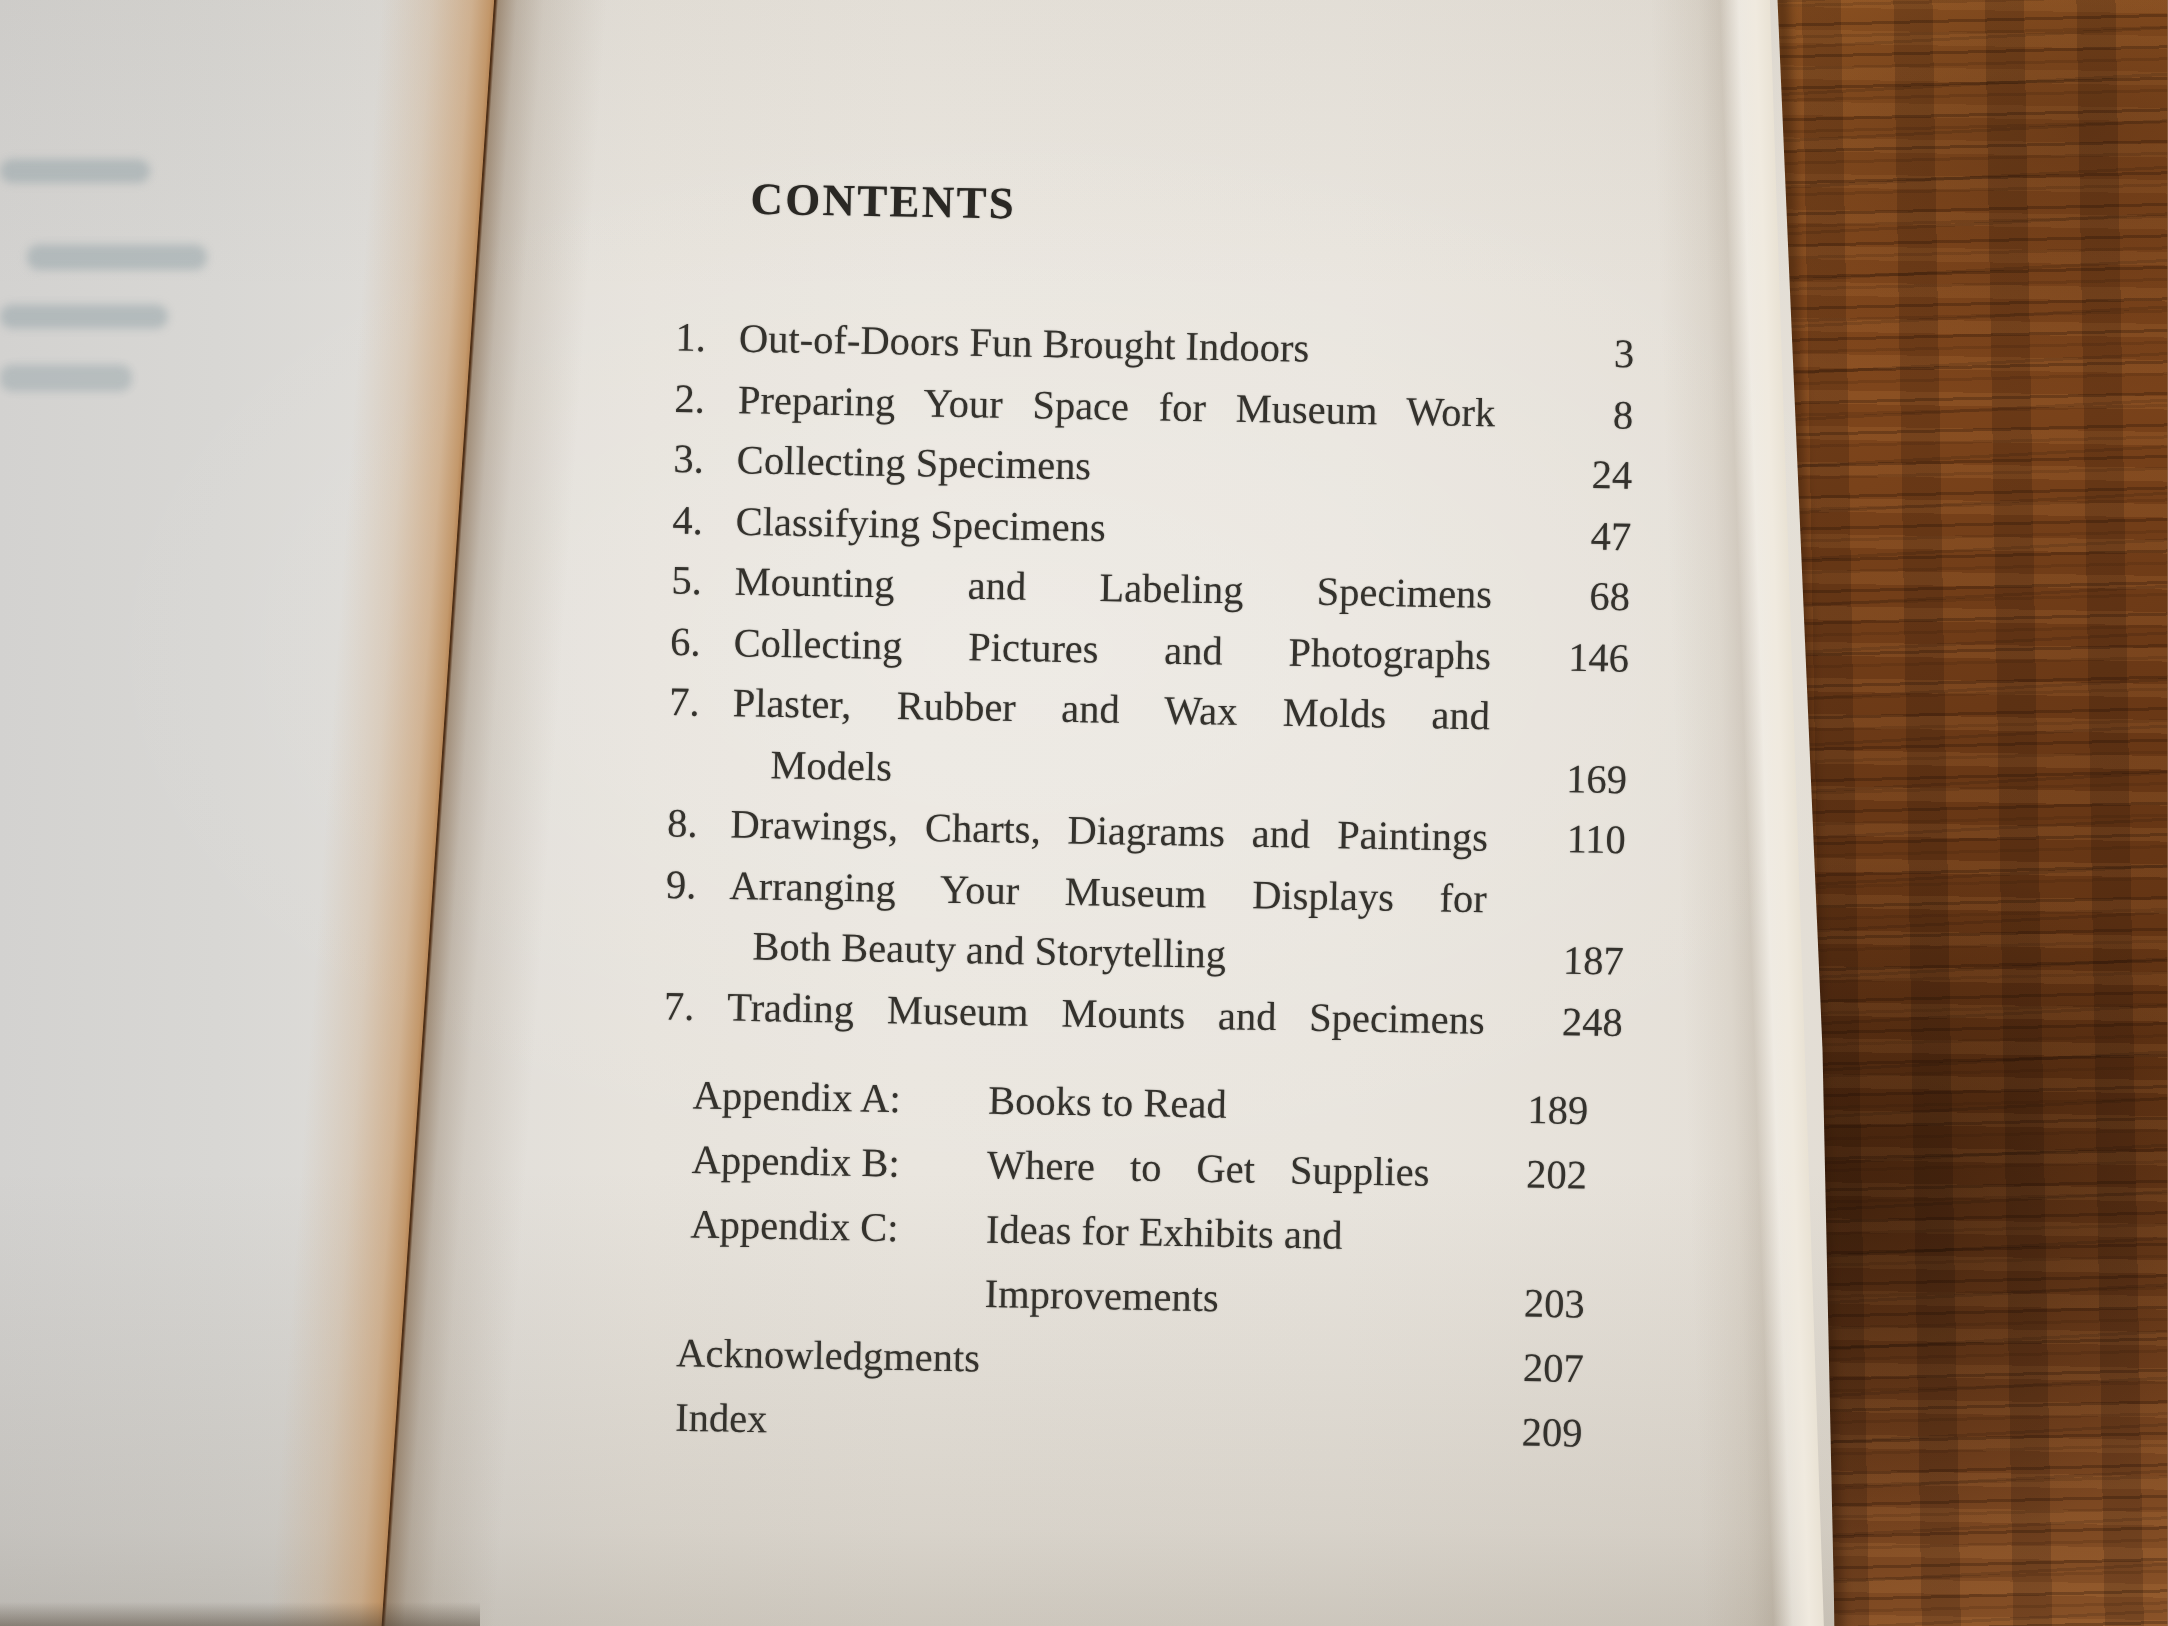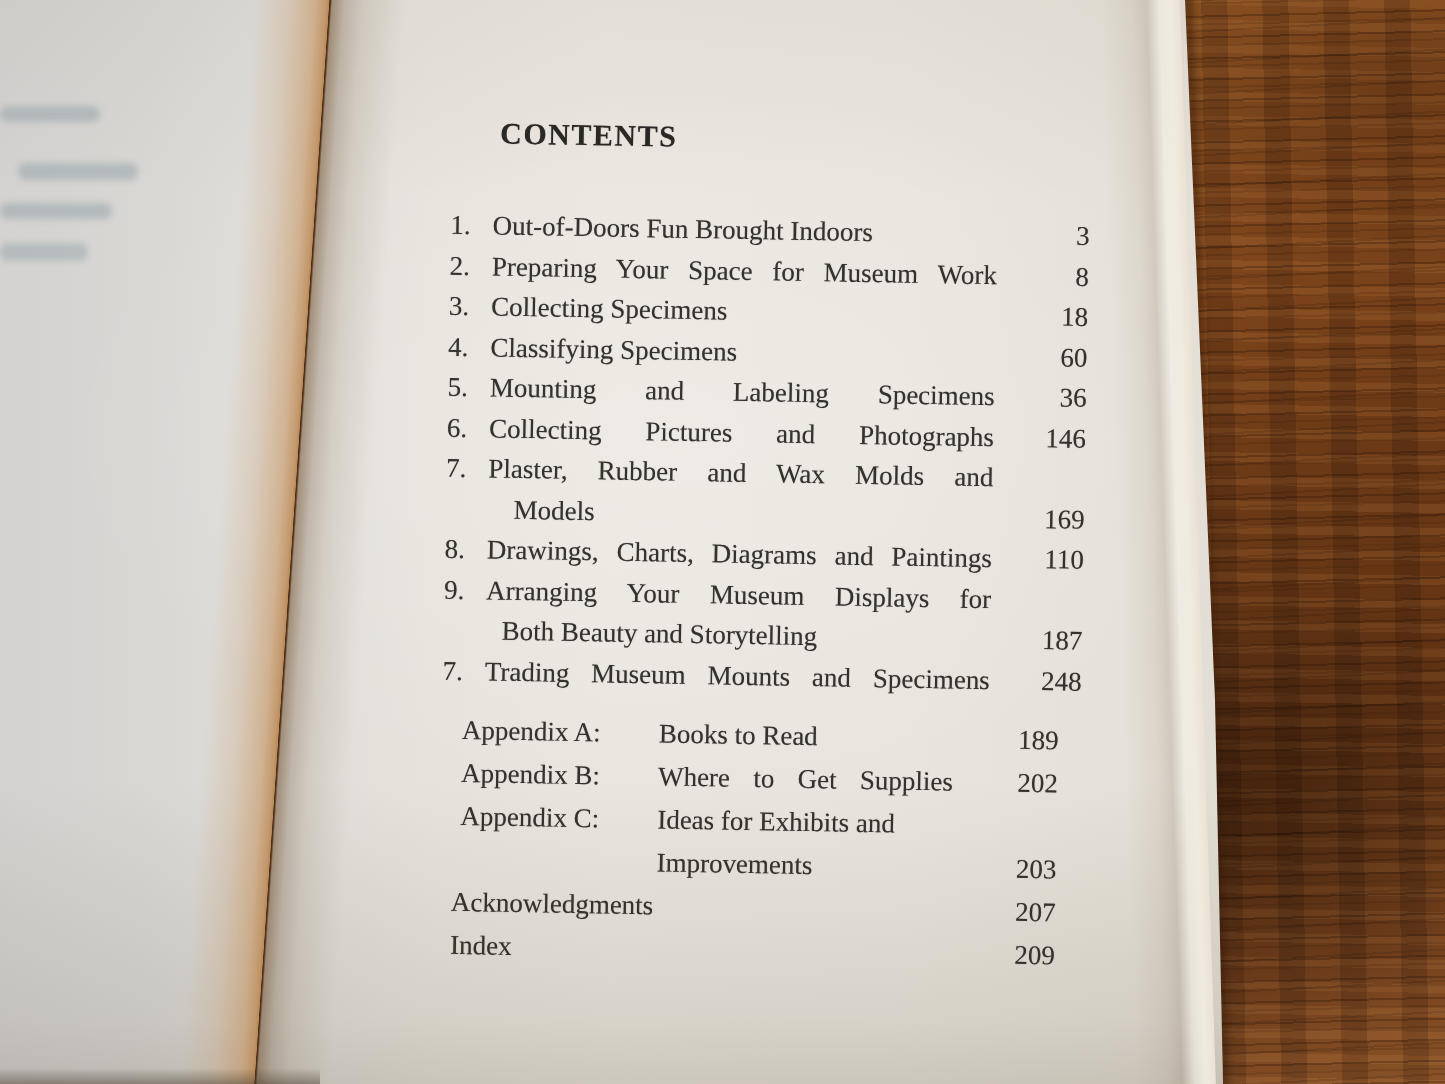--- a/index.html
+++ b/index.html
@@ -152,33 +152,33 @@
 
       <div class="ch-row">
         <span class="num">2.</span>
         <span class="line just">Preparing Your Space for Museum Work</span>
         <span class="pg">8</span>
       </div>
 
       <div class="ch-row">
         <span class="num">3.</span>
         <span class="line">Collecting Specimens</span>
-        <span class="pg">18</span>
+        <span class="pg">24</span>
       </div>
 
       <div class="ch-row">
         <span class="num">4.</span>
         <span class="line">Classifying Specimens</span>
-        <span class="pg">60</span>
+        <span class="pg">47</span>
       </div>
 
       <div class="ch-row">
         <span class="num">5.</span>
         <span class="line just">Mounting and Labeling Specimens</span>
-        <span class="pg">36</span>
+        <span class="pg">68</span>
       </div>
 
       <div class="ch-row">
         <span class="num">6.</span>
         <span class="line just">Collecting Pictures and Photographs</span>
         <span class="pg">146</span>
       </div>
 
       <div class="ch-row">
         <span class="num">7.</span>

